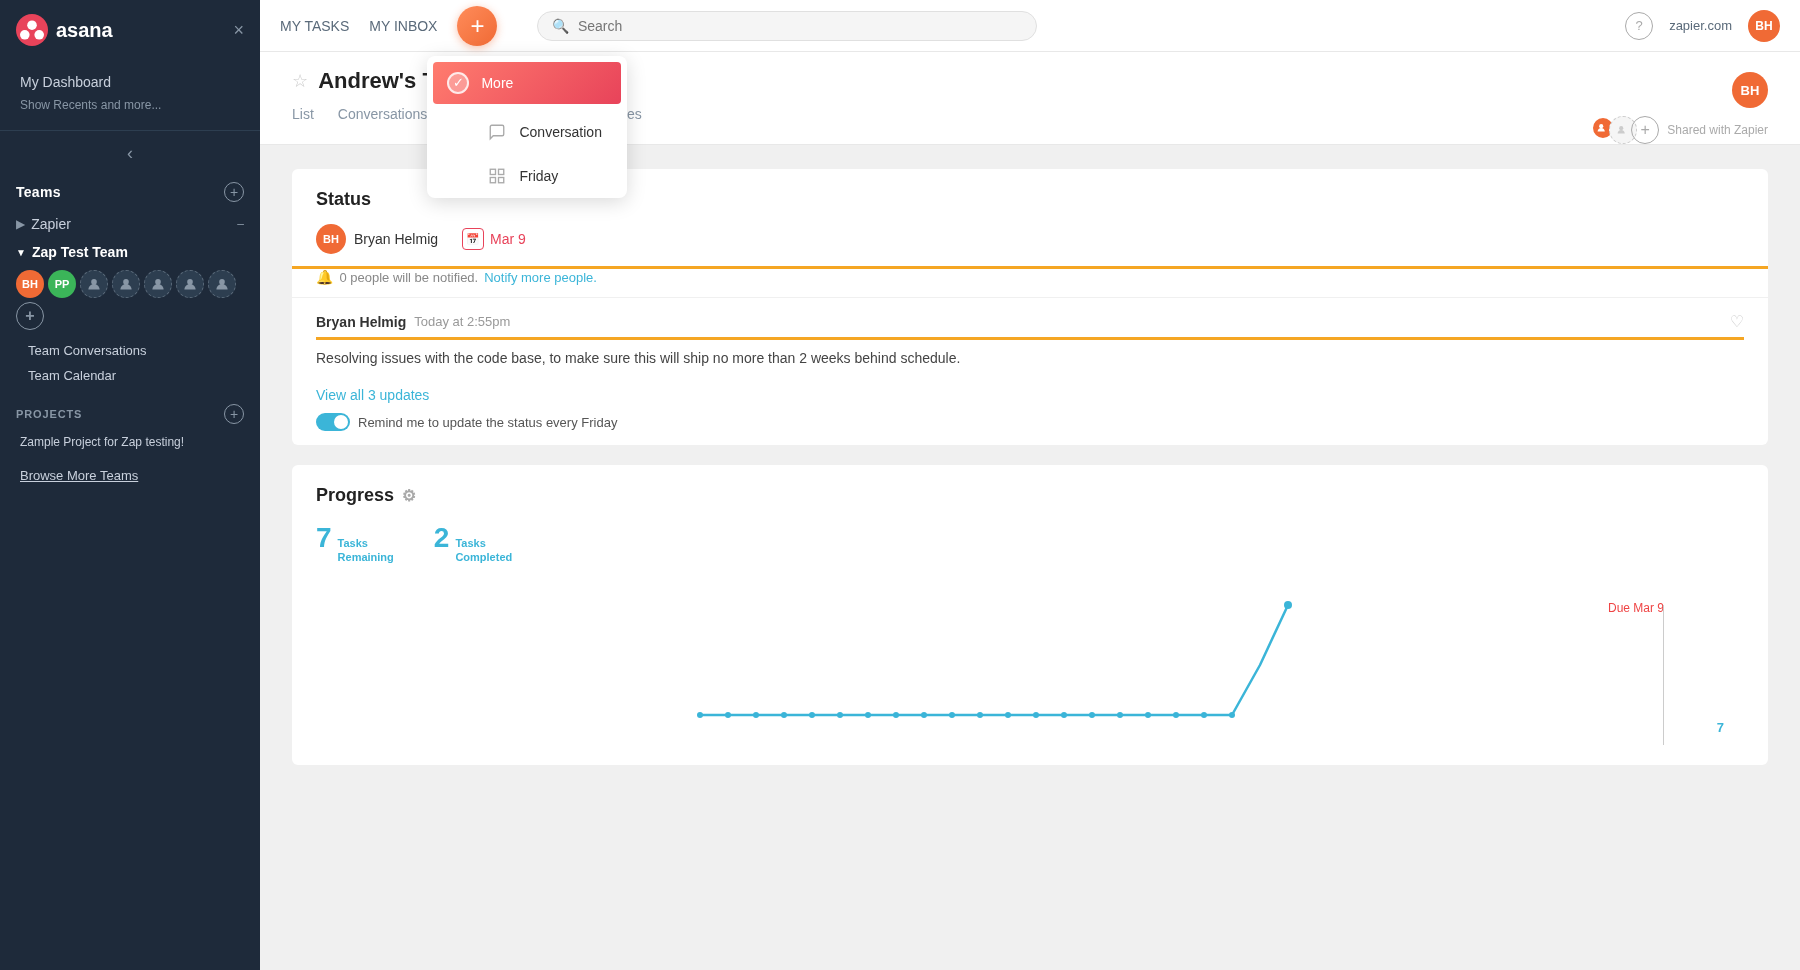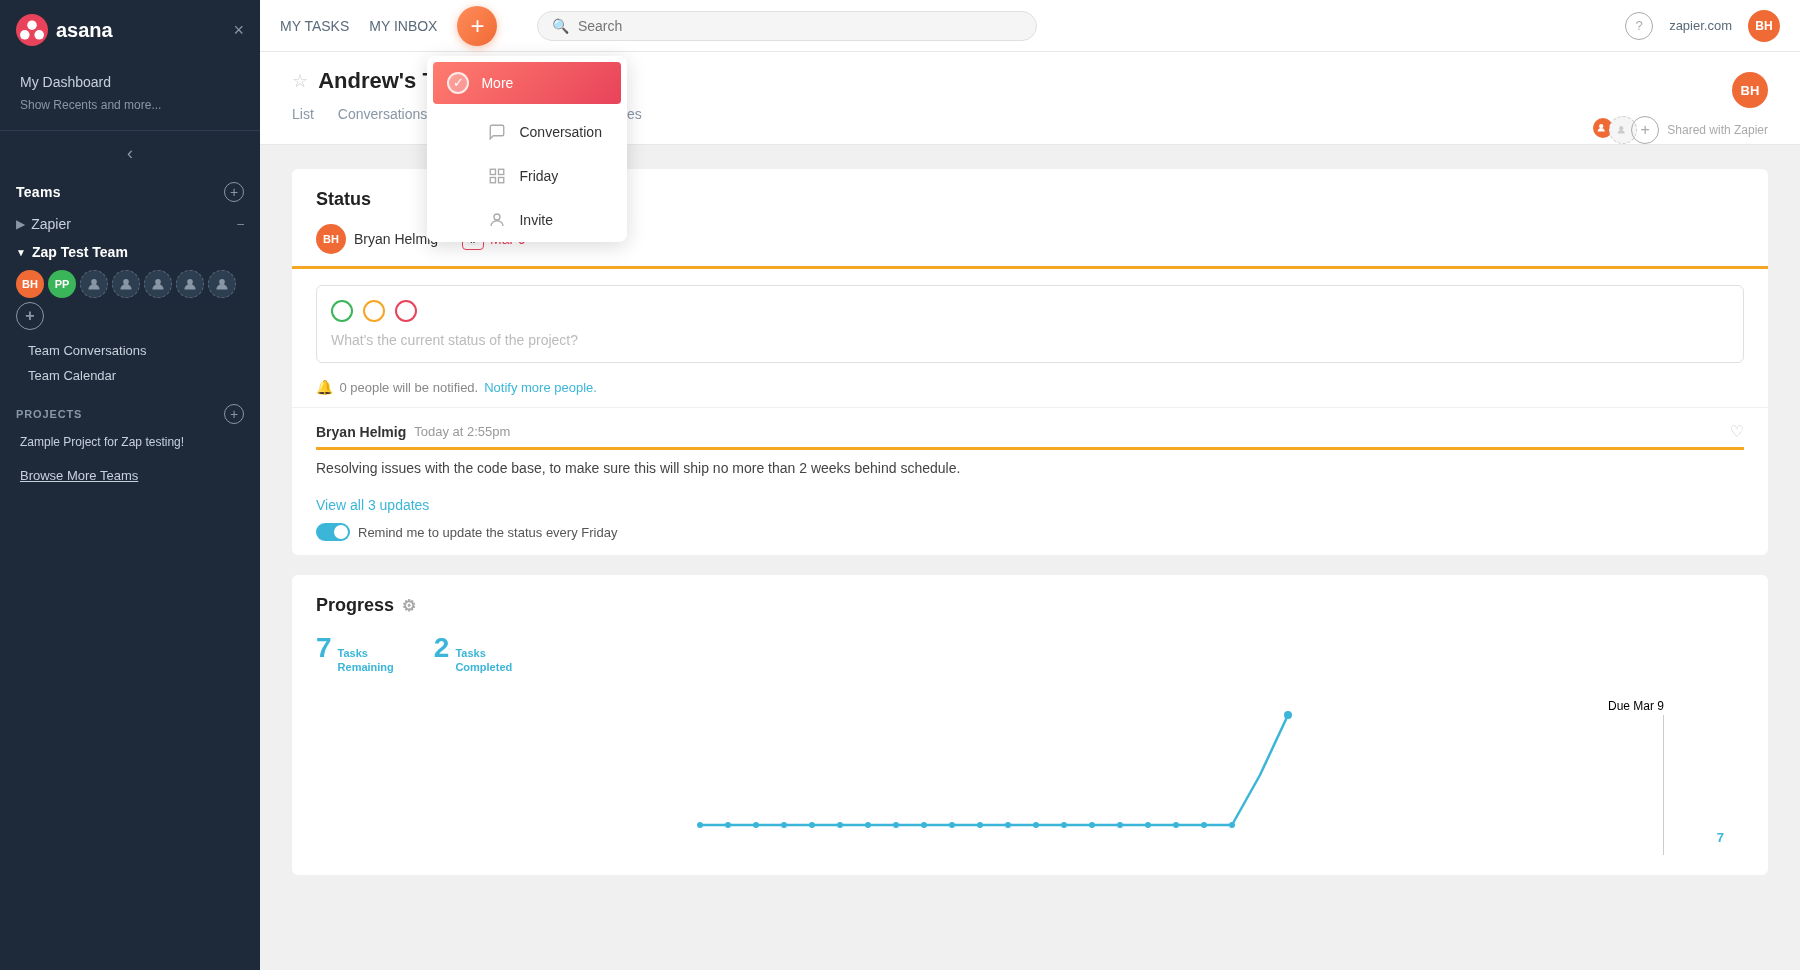--- a/index.html
+++ b/index.html
@@ -680,24 +680,24 @@
       font-weight: 600;
       line-height: 1.3;
     }
     .chart-area {
       position: relative;
       height: 160px;
       margin-top: 10px;
     }
     .chart-due-label {
       position: absolute;
-      top: 4px;
+      top: 16px;
       right: 80px;
       font-size: 12px;
-      color: #000000;
+      color: #ef4444;
     }
     .chart-due-line {
       position: absolute;
       top: 20px;
       right: 80px;
       width: 1px;
       height: 140px;
       background: #ccc;
     }
     .chart-value-label {
@@ -850,29 +850,20 @@
         <div class="dropdown-item">
           <div class="dropdown-icon">
             <svg width="18" height="18" viewBox="0 0 24 24" fill="none" stroke="#aaa" stroke-width="1.8">
                 <rect x="3" y="3" width="7" height="7"></rect>
                 <rect x="14" y="3" width="7" height="7"></rect>
                 <rect x="3" y="14" width="7" height="7"></rect>
                 <rect x="14" y="14" width="7" height="7"></rect>
               </svg>
           </div>
           <span>Friday</span>
-        </div>
-        <div class="dropdown-item">
-          <div class="dropdown-icon">
-            <svg width="18" height="18" viewBox="0 0 24 24" fill="none" stroke="#aaa" stroke-width="1.8">
-                <circle cx="12" cy="8" r="4"></circle>
-                <path d="M4 20c0-4 3.6-7 8-7s8 3 8 7"></path>
-              </svg>
-          </div>
-          <span>Invite</span>
         </div>
       </div>
     </div>
 
     <div class="topbar-search">
       <div class="search-input-wrap">
         <span class="search-icon-sym">🔍</span>
         <input class="search-input" type="text" placeholder="Search" style="">
       </div>
     </div>
@@ -939,28 +930,20 @@
               </div>
               <span class="status-author-name">Bryan Helmig</span>
             </div>
             <div class="status-date">
               <div class="cal-icon">📅</div>
               <span>Mar 9</span>
             </div>
           </div>
         </div>
 
-        <div class="status-input-area">
-          <div class="status-circles">
-            <div class="circle-green"></div>
-            <div class="circle-yellow"></div>
-            <div class="circle-red"></div>
-          </div>
-          <div class="status-placeholder">What's the current status of the project?</div>
-        </div>
 
         <div class="status-notify">
           <span class="bell-icon">🔔</span>
           <span>0 people will be notified.</span>
           <span class="notify-link">Notify more people.</span>
         </div>
 
         <div class="status-update">
           <div class="update-header">
             <div class="update-meta">

